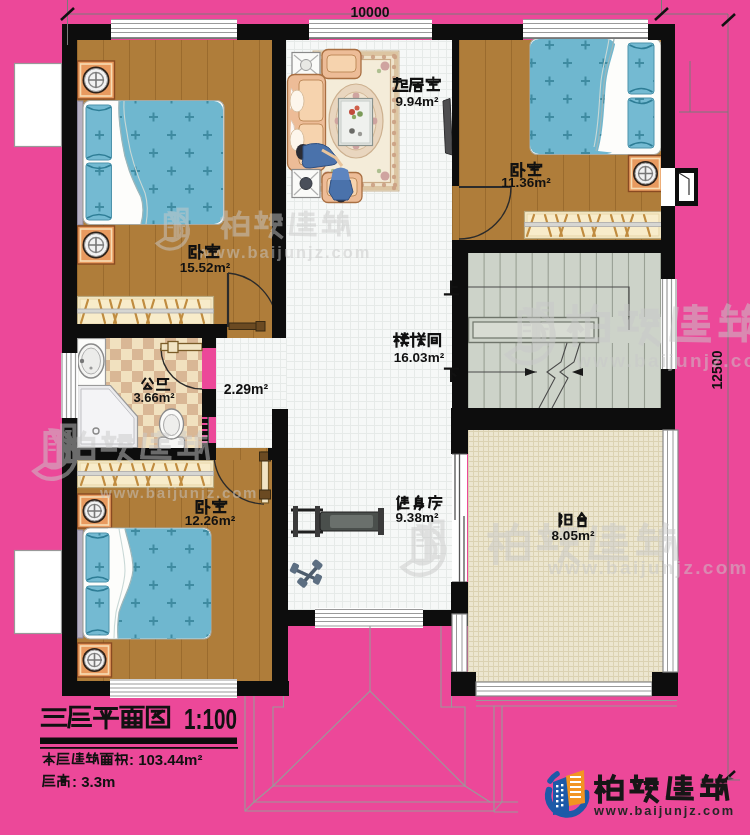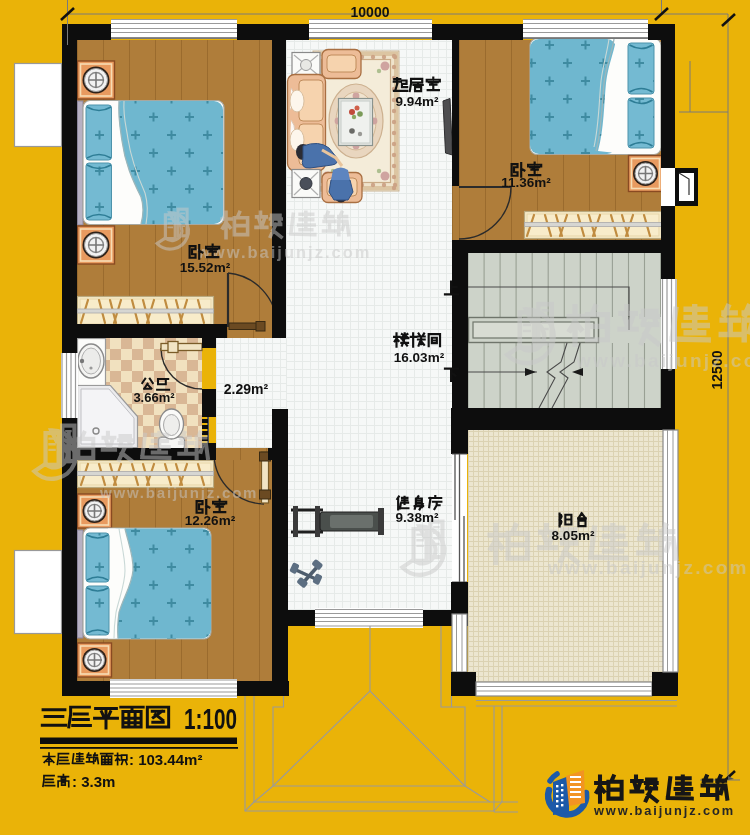--- a/index.html
+++ b/index.html
@@ -1,15 +1,15 @@
 <!DOCTYPE html>
 <html><head><meta charset="utf-8">
 <style>
 html,body{margin:0;padding:0;background:#fff;}
-#plan{position:relative;width:750px;height:835px;overflow:hidden;font-family:"Liberation Sans",sans-serif;background:#eab308;}
+#plan{position:relative;width:750px;height:835px;overflow:hidden;font-family:"Liberation Sans",sans-serif;background:#ec4899;}
 .abs{position:absolute;}
 .wood{background-color:#af7d3a;background-image:
  repeating-linear-gradient(90deg, rgba(100,60,12,.28) 0 1.2px, rgba(0,0,0,0) 1.2px 26px);}
 .tile{background-color:#f6f8f7;background-image:
  repeating-linear-gradient(0deg,#e6eae8 0 1px,rgba(0,0,0,0) 1px 8px),
  repeating-linear-gradient(90deg,#e6eae8 0 1px,rgba(0,0,0,0) 1px 8px);}
 .balc{background-color:#ece6d0;background-image:
  repeating-linear-gradient(0deg,#dbd2b2 0 1px,rgba(0,0,0,0) 1px 5px),
  repeating-linear-gradient(90deg,#dbd2b2 0 1px,rgba(0,0,0,0) 1px 5px);}
 .check{background-image:repeating-conic-gradient(#f1e1bf 0% 25%, #d9b795 25% 50%);background-size:22px 22px;}

